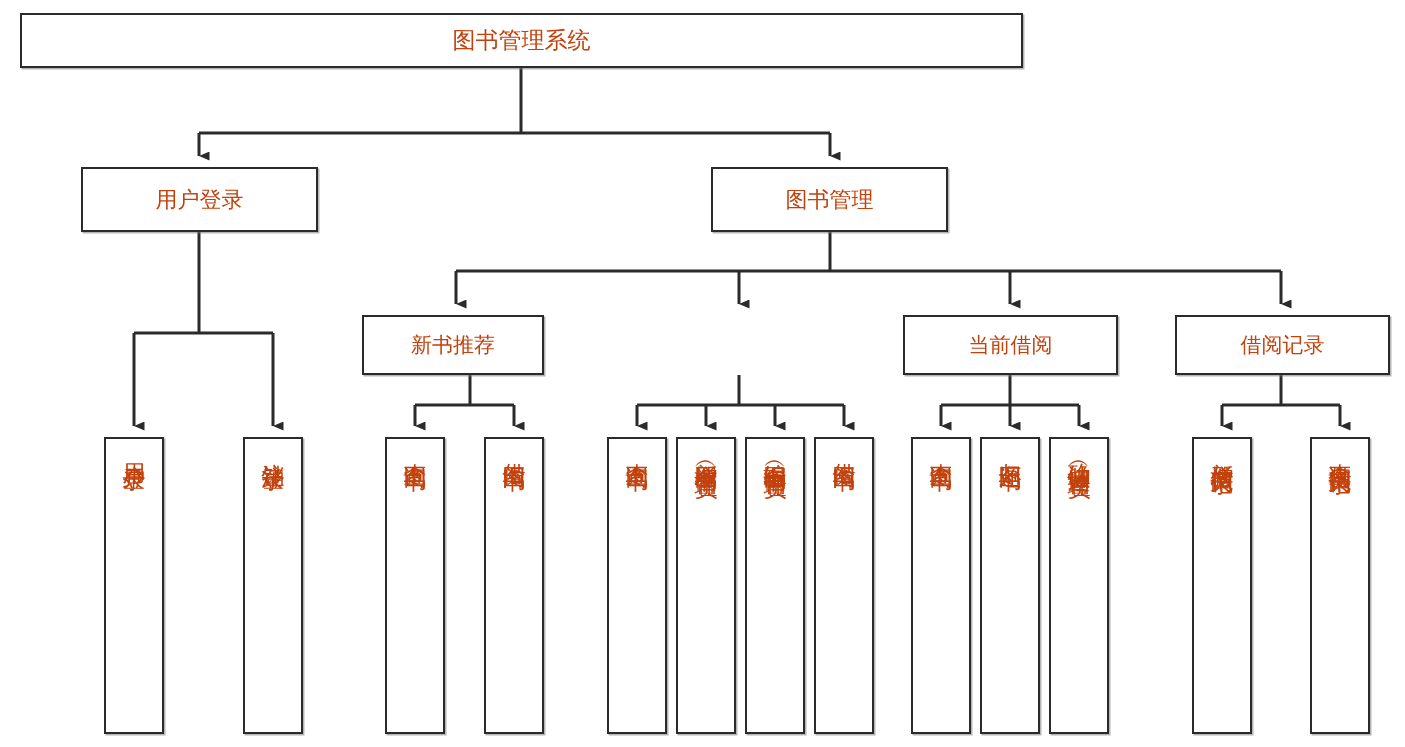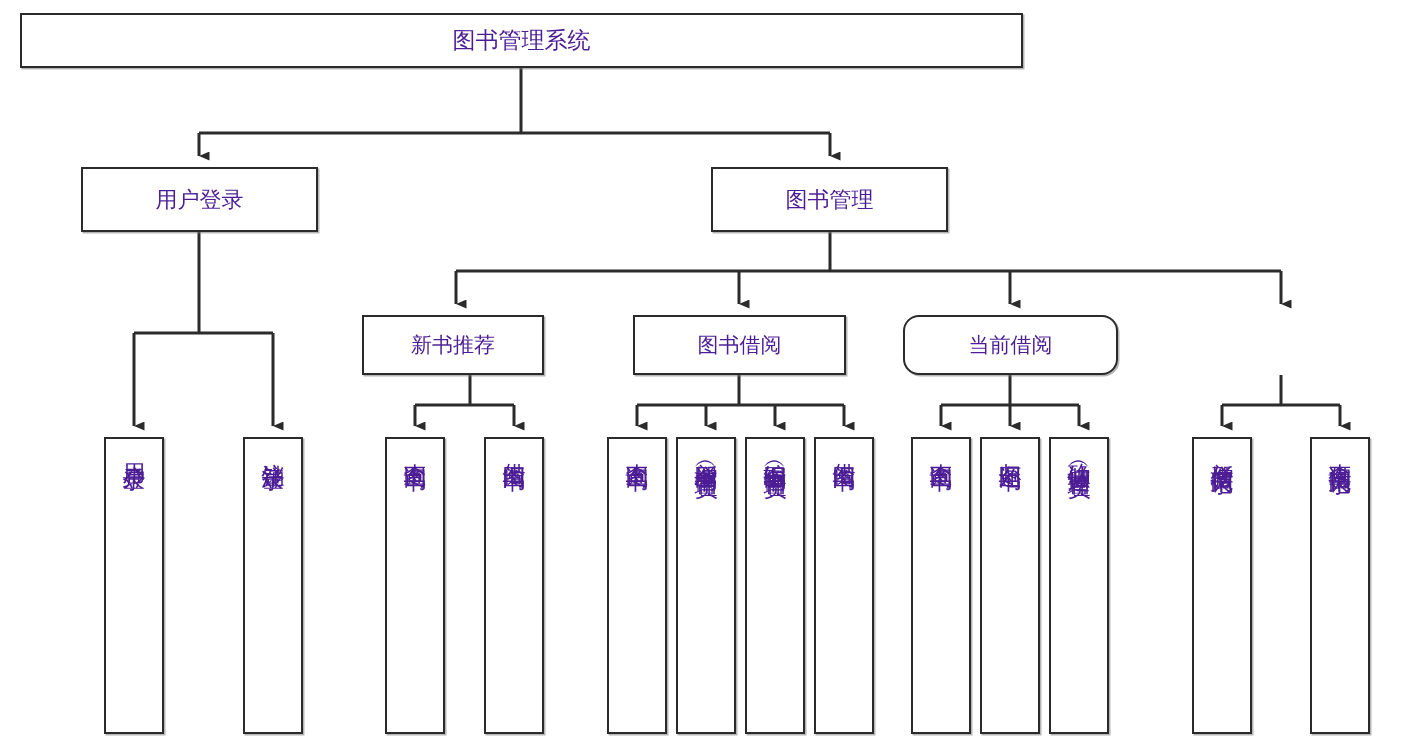--- a/index.html
+++ b/index.html
@@ -34,21 +34,21 @@
     box-sizing: border-box;
     background: #ffffff;
     border: 2px solid #2b2b2b;
     box-shadow: 1.5px 1.5px 0 0 rgba(120,120,120,0.55);
     display: flex;
     align-items: center;
     justify-content: center;
     overflow: hidden;
   }
   .node-label {
-    color: #4c1d95;
+    color: #c2410c;
     line-height: 1.18;
     text-align: left;
     white-space: nowrap;
   }
   .lvl0 .node-label { font-size: 23px; }
   .lvl1 .node-label { font-size: 22px; }
   .lvl2 .node-label { font-size: 21px; }
   .leaf .node-label {
     font-size: 23px;
     writing-mode: vertical-rl;
@@ -133,25 +133,25 @@
   <div class="node-box lvl1" style="left:81px; top:167px; width:237px; height:65px;">
     <span class="node-label">用户登录</span>
   </div>
   <div class="node-box lvl1" style="left:711px; top:167px; width:237px; height:65px;">
     <span class="node-label">图书管理</span>
   </div>
 
   <div class="node-box lvl2" style="left:362px; top:315px; width:182px; height:60px;">
     <span class="node-label">新书推荐</span>
   </div>
-  <div class="node-box lvl2" style="left:633px; top:315px; width:213px; height:60px;">
-    <span class="node-label">图书借阅</span>
+  <div class="node-box lvl2" style="left:903px; top:315px; width:215px; height:60px;">
+    <span class="node-label">当前借阅</span>
   </div>
-  <div class="node-box lvl2" style="left:903px; top:315px; width:215px; height:60px;border-radius:16px;">
-    <span class="node-label">当前借阅</span>
+  <div class="node-box lvl2" style="left:1175px; top:315px; width:215px; height:60px;">
+    <span class="node-label">借阅记录</span>
   </div>
 
   <div class="node-box leaf" style="left:104px; top:437px; width:60px; height:297px;">
     <span class="node-label">用户登录</span>
   </div>
   <div class="node-box leaf" style="left:243px; top:437px; width:60px; height:297px;">
     <span class="node-label">注销登录</span>
   </div>
 
   <div class="node-box leaf" style="left:385px; top:437px; width:60px; height:297px;">

